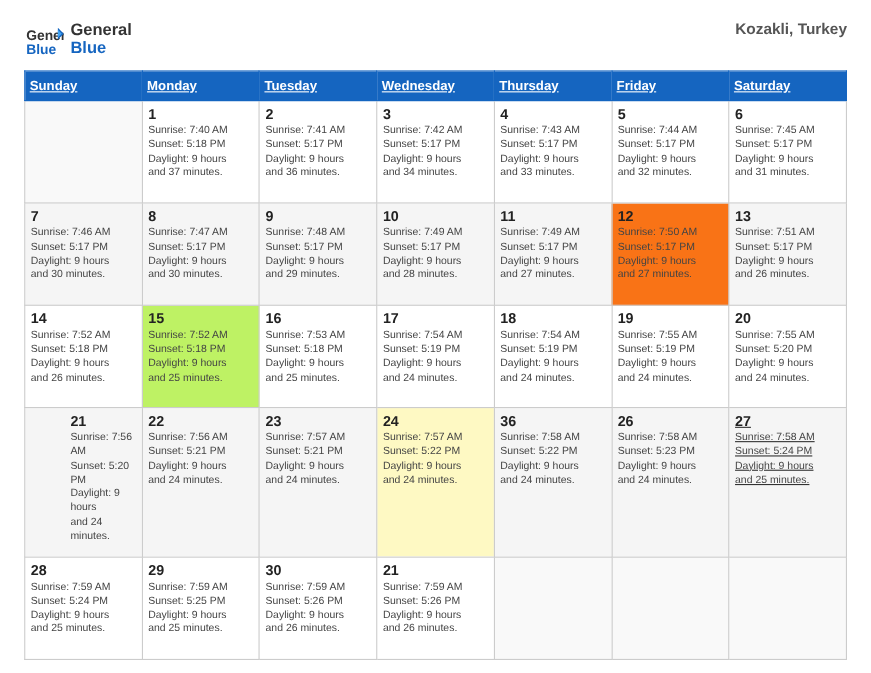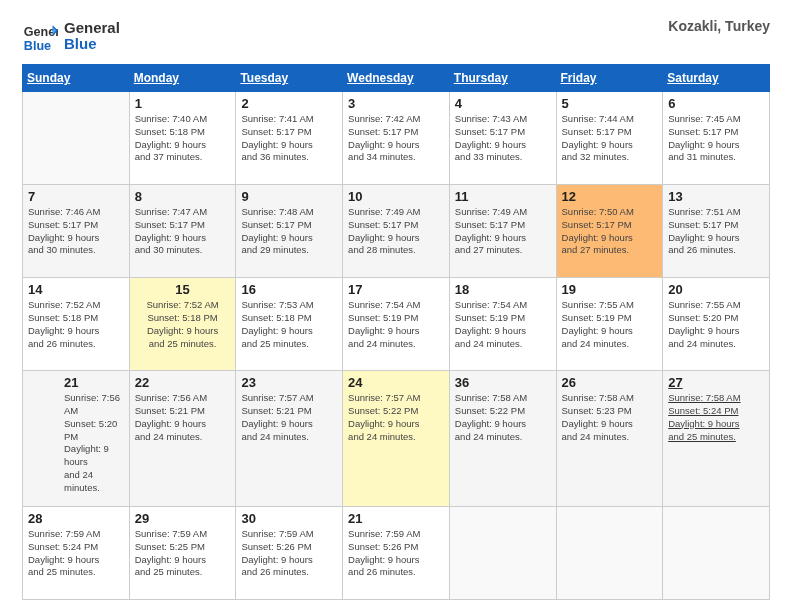--- a/index.html
+++ b/index.html
@@ -173,35 +173,35 @@
             <div class="cell-info">Sunrise: 7:48 AM<br>Sunset: 5:17 PM<br>Daylight: 9 hours<br>and 29 minutes.</div>
           </td>
           <td style="background-color: rgb(245, 245, 245);">
             <span class="day-num">10</span>
             <div class="cell-info">Sunrise: 7:49 AM<br>Sunset: 5:17 PM<br>Daylight: 9 hours<br>and 28 minutes.</div>
           </td>
           <td style="background-color: rgb(245, 245, 245);">
             <span class="day-num">11</span>
             <div class="cell-info">Sunrise: 7:49 AM<br>Sunset: 5:17 PM<br>Daylight: 9 hours<br>and 27 minutes.</div>
           </td>
-          <td style="background-color: #fdba74;">
+          <td style="background-color: #f97316;">
             <span class="day-num">12</span>
             <div class="cell-info">Sunrise: 7:50 AM<br>Sunset: 5:17 PM<br>Daylight: 9 hours<br>and 27 minutes.</div>
           </td>
           <td style="background-color: rgb(245, 245, 245);">
             <span class="day-num">13</span>
             <div class="cell-info">Sunrise: 7:51 AM<br>Sunset: 5:17 PM<br>Daylight: 9 hours<br>and 26 minutes.</div>
           </td>
         </tr>
         <tr>
           <td style="background-color: rgb(255, 255, 255);">
             <span class="day-num">14</span>
             <div class="cell-info">Sunrise: 7:52 AM<br>Sunset: 5:18 PM<br>Daylight: 9 hours<br>and 26 minutes.</div>
           </td>
-          <td style="background-color: #fef9c3; text-align: center;">
+          <td style="background-color: #bef264;">
             <span class="day-num">15</span>
             <div class="cell-info">Sunrise: 7:52 AM<br>Sunset: 5:18 PM<br>Daylight: 9 hours<br>and 25 minutes.</div>
           </td>
           <td style="background-color: rgb(255, 255, 255);">
             <span class="day-num">16</span>
             <div class="cell-info">Sunrise: 7:53 AM<br>Sunset: 5:18 PM<br>Daylight: 9 hours<br>and 25 minutes.</div>
           </td>
           <td style="background-color: rgb(255, 255, 255);">
             <span class="day-num">17</span>
             <div class="cell-info">Sunrise: 7:54 AM<br>Sunset: 5:19 PM<br>Daylight: 9 hours<br>and 24 minutes.</div>

